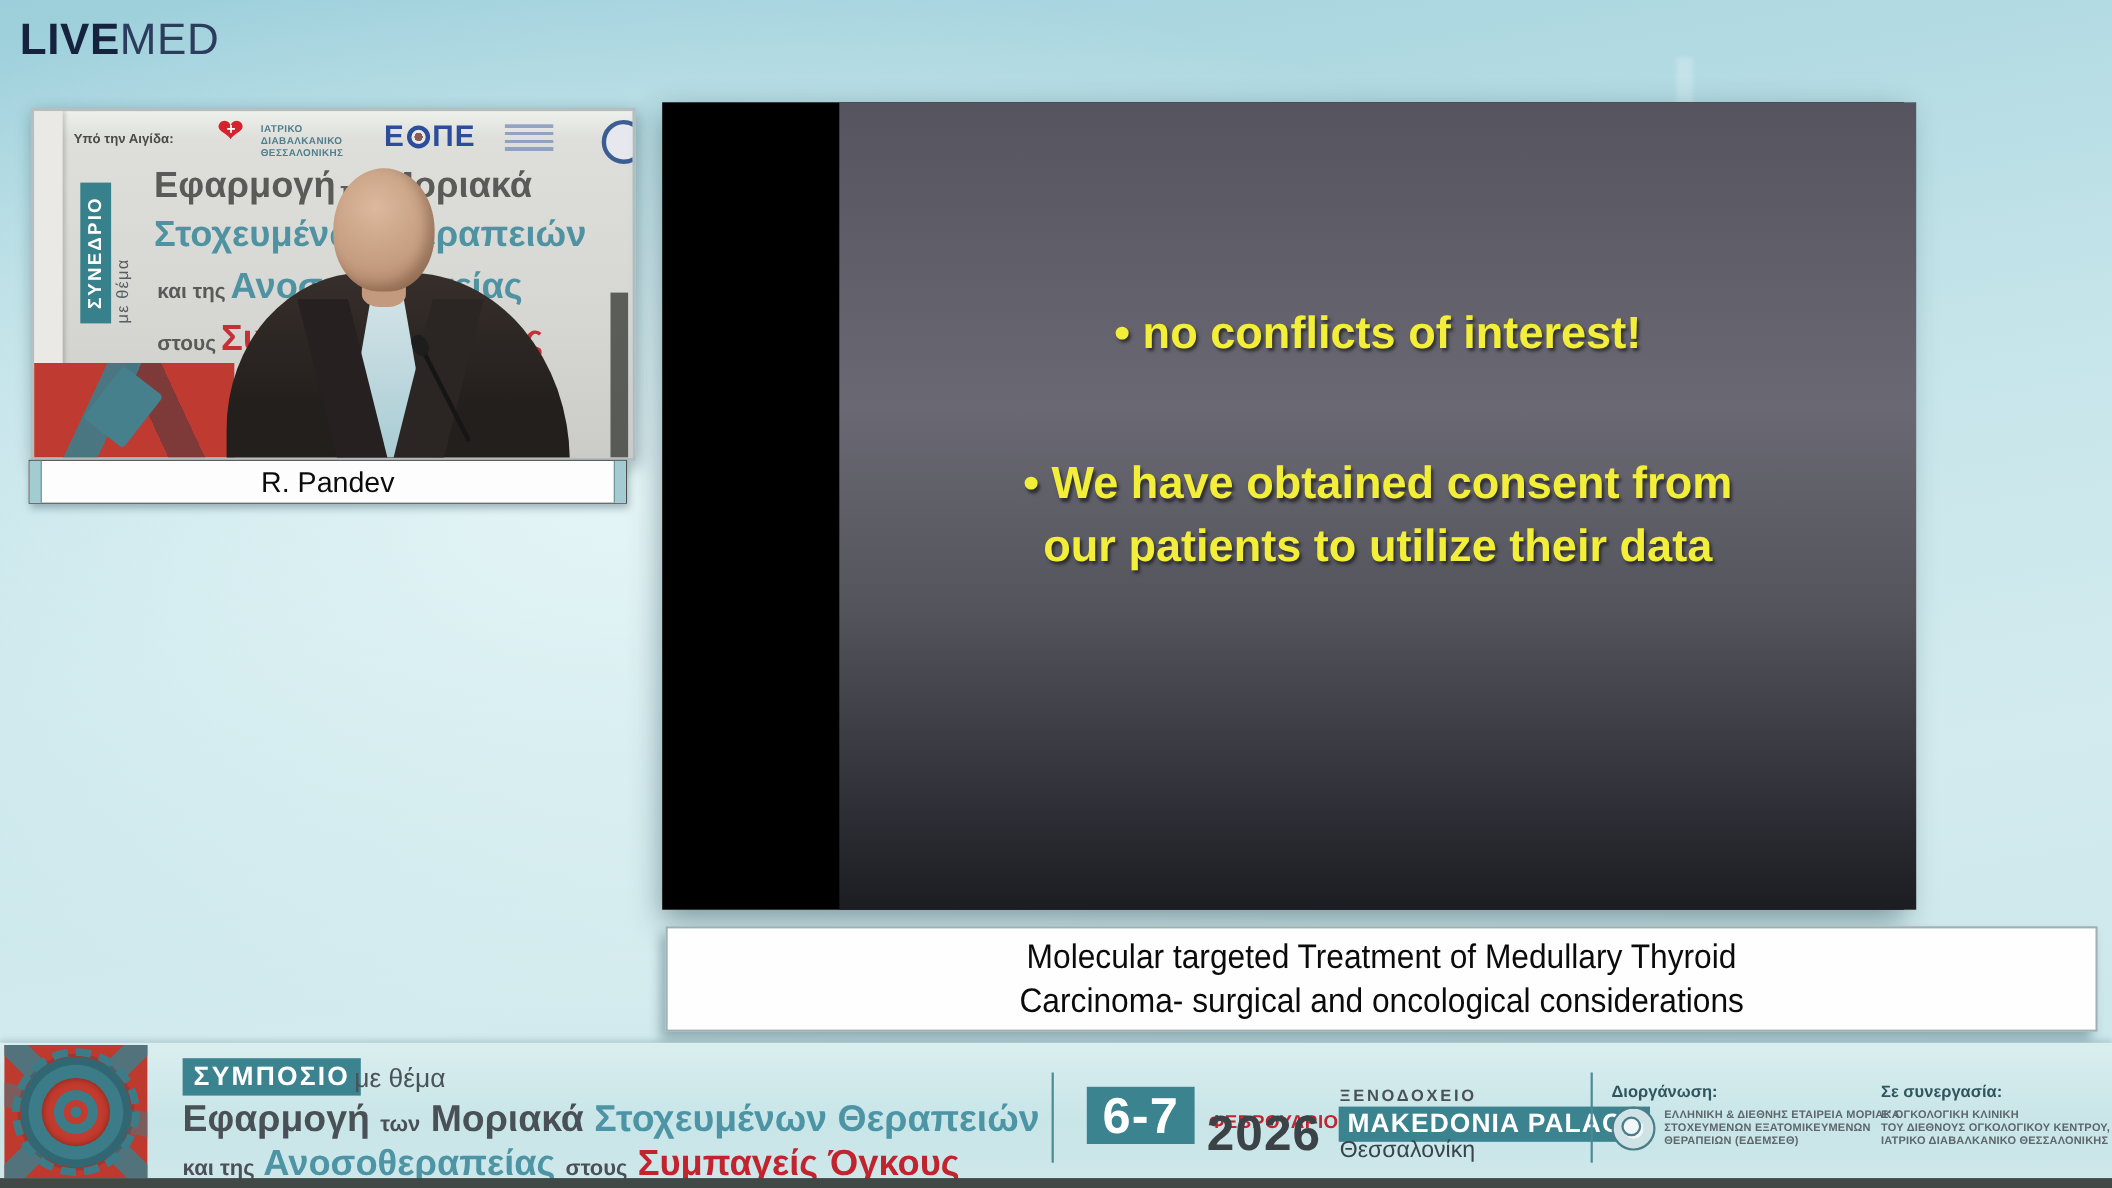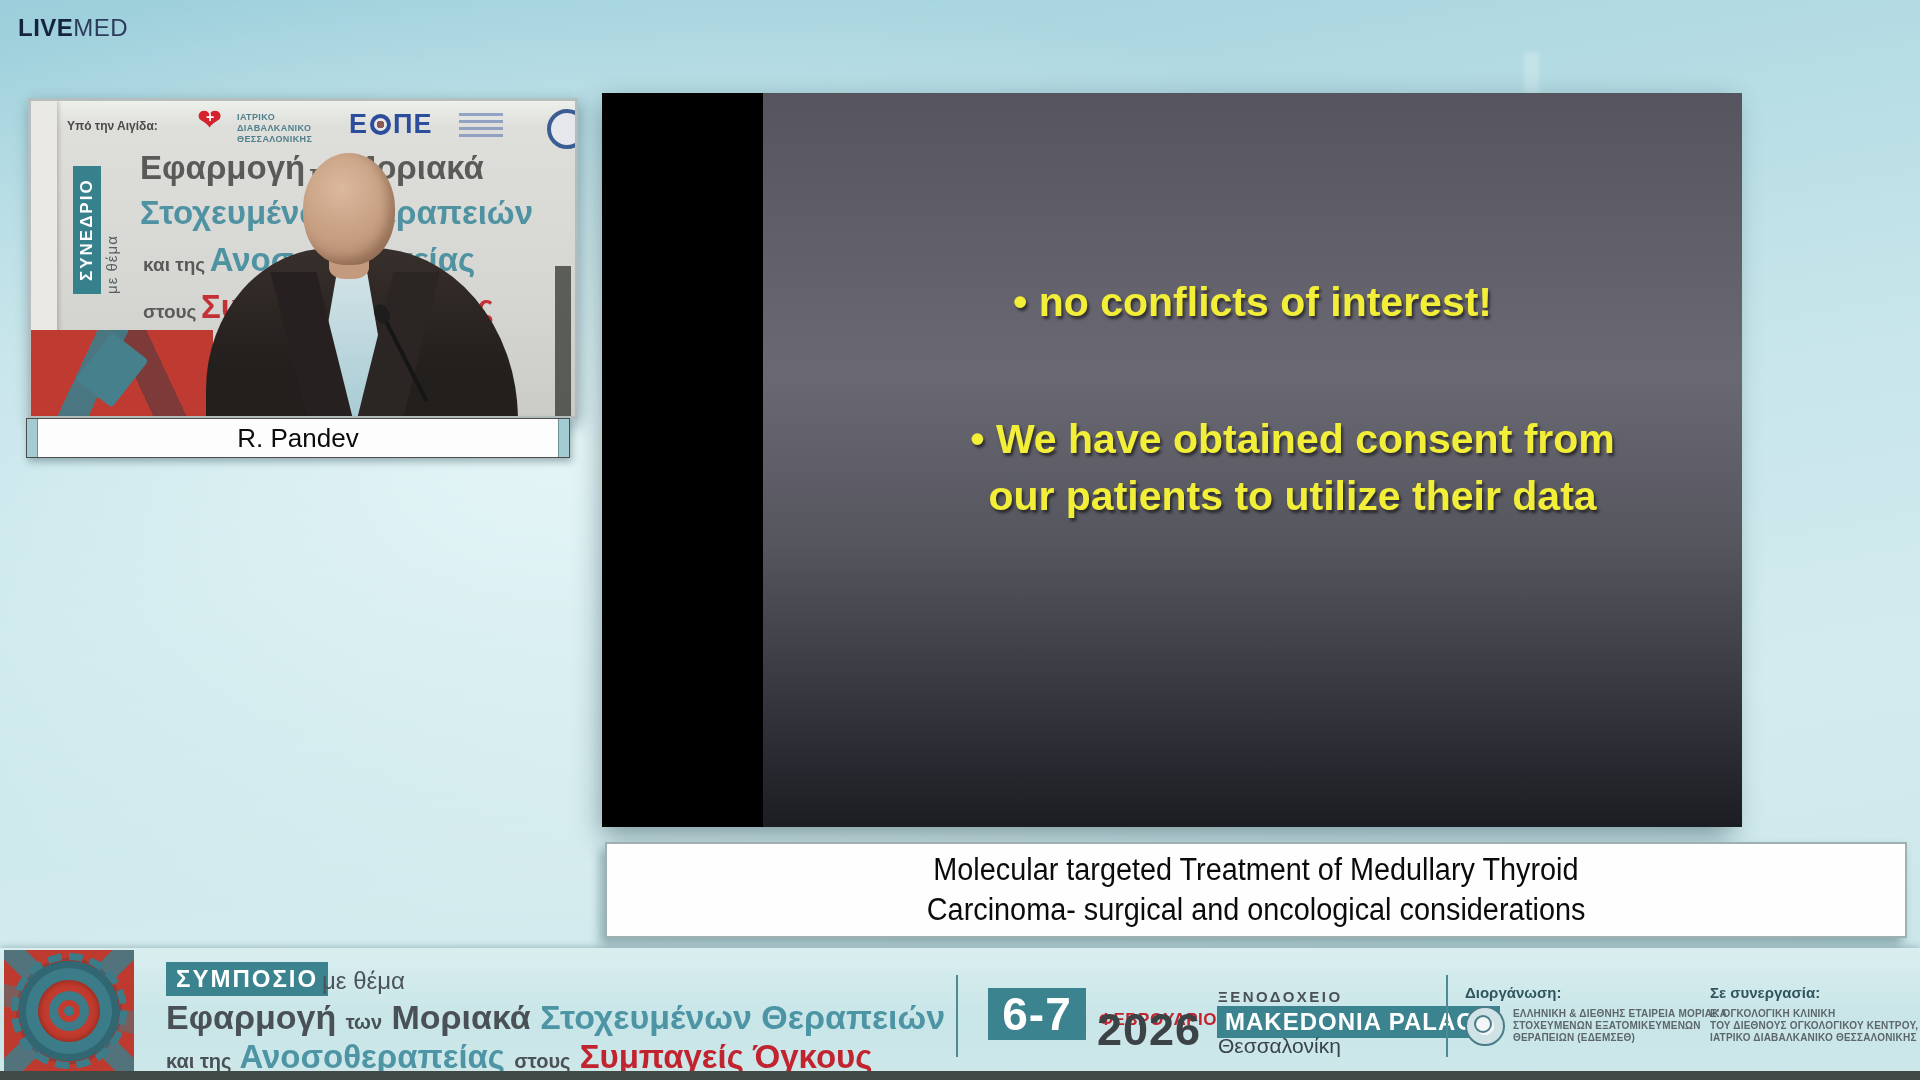--- a/index.html
+++ b/index.html
@@ -7,21 +7,21 @@
   #stage{
     position:relative;width:1920px;height:1080px;overflow:hidden;
     font-family:"Liberation Sans", sans-serif;
     background:
       radial-gradient(ellipse at 30% 42%, rgba(235,248,249,.85) 0%, rgba(235,248,249,0) 55%),
       linear-gradient(170deg,#9ccfdb 0%,#aed8e1 18%,#c6e5ea 45%,#d3ebee 70%,#c9e5e9 100%);
   }
   .abs{position:absolute;}
 
   
-  .brand{left:18px;top:14px;font-size:24px;letter-spacing:.5px;}
+  .brand{left:18px;top:14px;font-size:40px;letter-spacing:.5px;}
   .brand .live{font-weight:800;color:#16233f;}
   .brand .med{font-weight:400;color:#2c3c5c;}
 
   
   .reflection{left:1524px;top:52px;width:15px;height:44px;background:rgba(255,255,255,.22);filter:blur(2px);}
 
   
   .video{
     left:28px;top:98px;width:544px;height:315px;overflow:hidden;
     background:linear-gradient(180deg,#eef0ec 0%,#dedfda 8%,#d6d6d2 60%,#cbcbc7 100%);
@@ -89,21 +89,21 @@
 
   
   .slide{left:602px;top:93px;width:1129px;height:734px;background:#000;box-shadow:0 10px 26px rgba(20,55,65,.45);}
   .slide-inner{
     position:absolute;left:161px;top:0;width:979px;height:734px;
     background:linear-gradient(180deg,#56555f 0%,#6a6973 38%,#55555e 62%,#3a3a42 80%,#1b1d22 100%);
   }
   .slide-text{position:absolute;left:0;width:100%;text-align:center;font-weight:bold;
     color:#f3ef39;text-shadow:2px 3px 3px rgba(0,0,0,.55);}
   .b1{top:186px;font-size:41px;}
-  .b2{top:318px;font-size:41px;line-height:57px;padding-left:40px;}
+  .b2{top:318px;font-size:41px;line-height:57px;}
 
   
   .titlebar{
     left:605px;top:842px;width:1302px;height:96px;background:#fefefe;
     border:2px solid #9fb0b2;box-sizing:border-box;box-shadow:-5px 7px 10px rgba(30,70,80,.38);
     display:flex;flex-direction:column;align-items:center;justify-content:center;
   }
   .titlebar .tline{font-size:31px;line-height:40px;color:#0b0b0b;transform:scaleX(.93);white-space:nowrap;}
 
   

